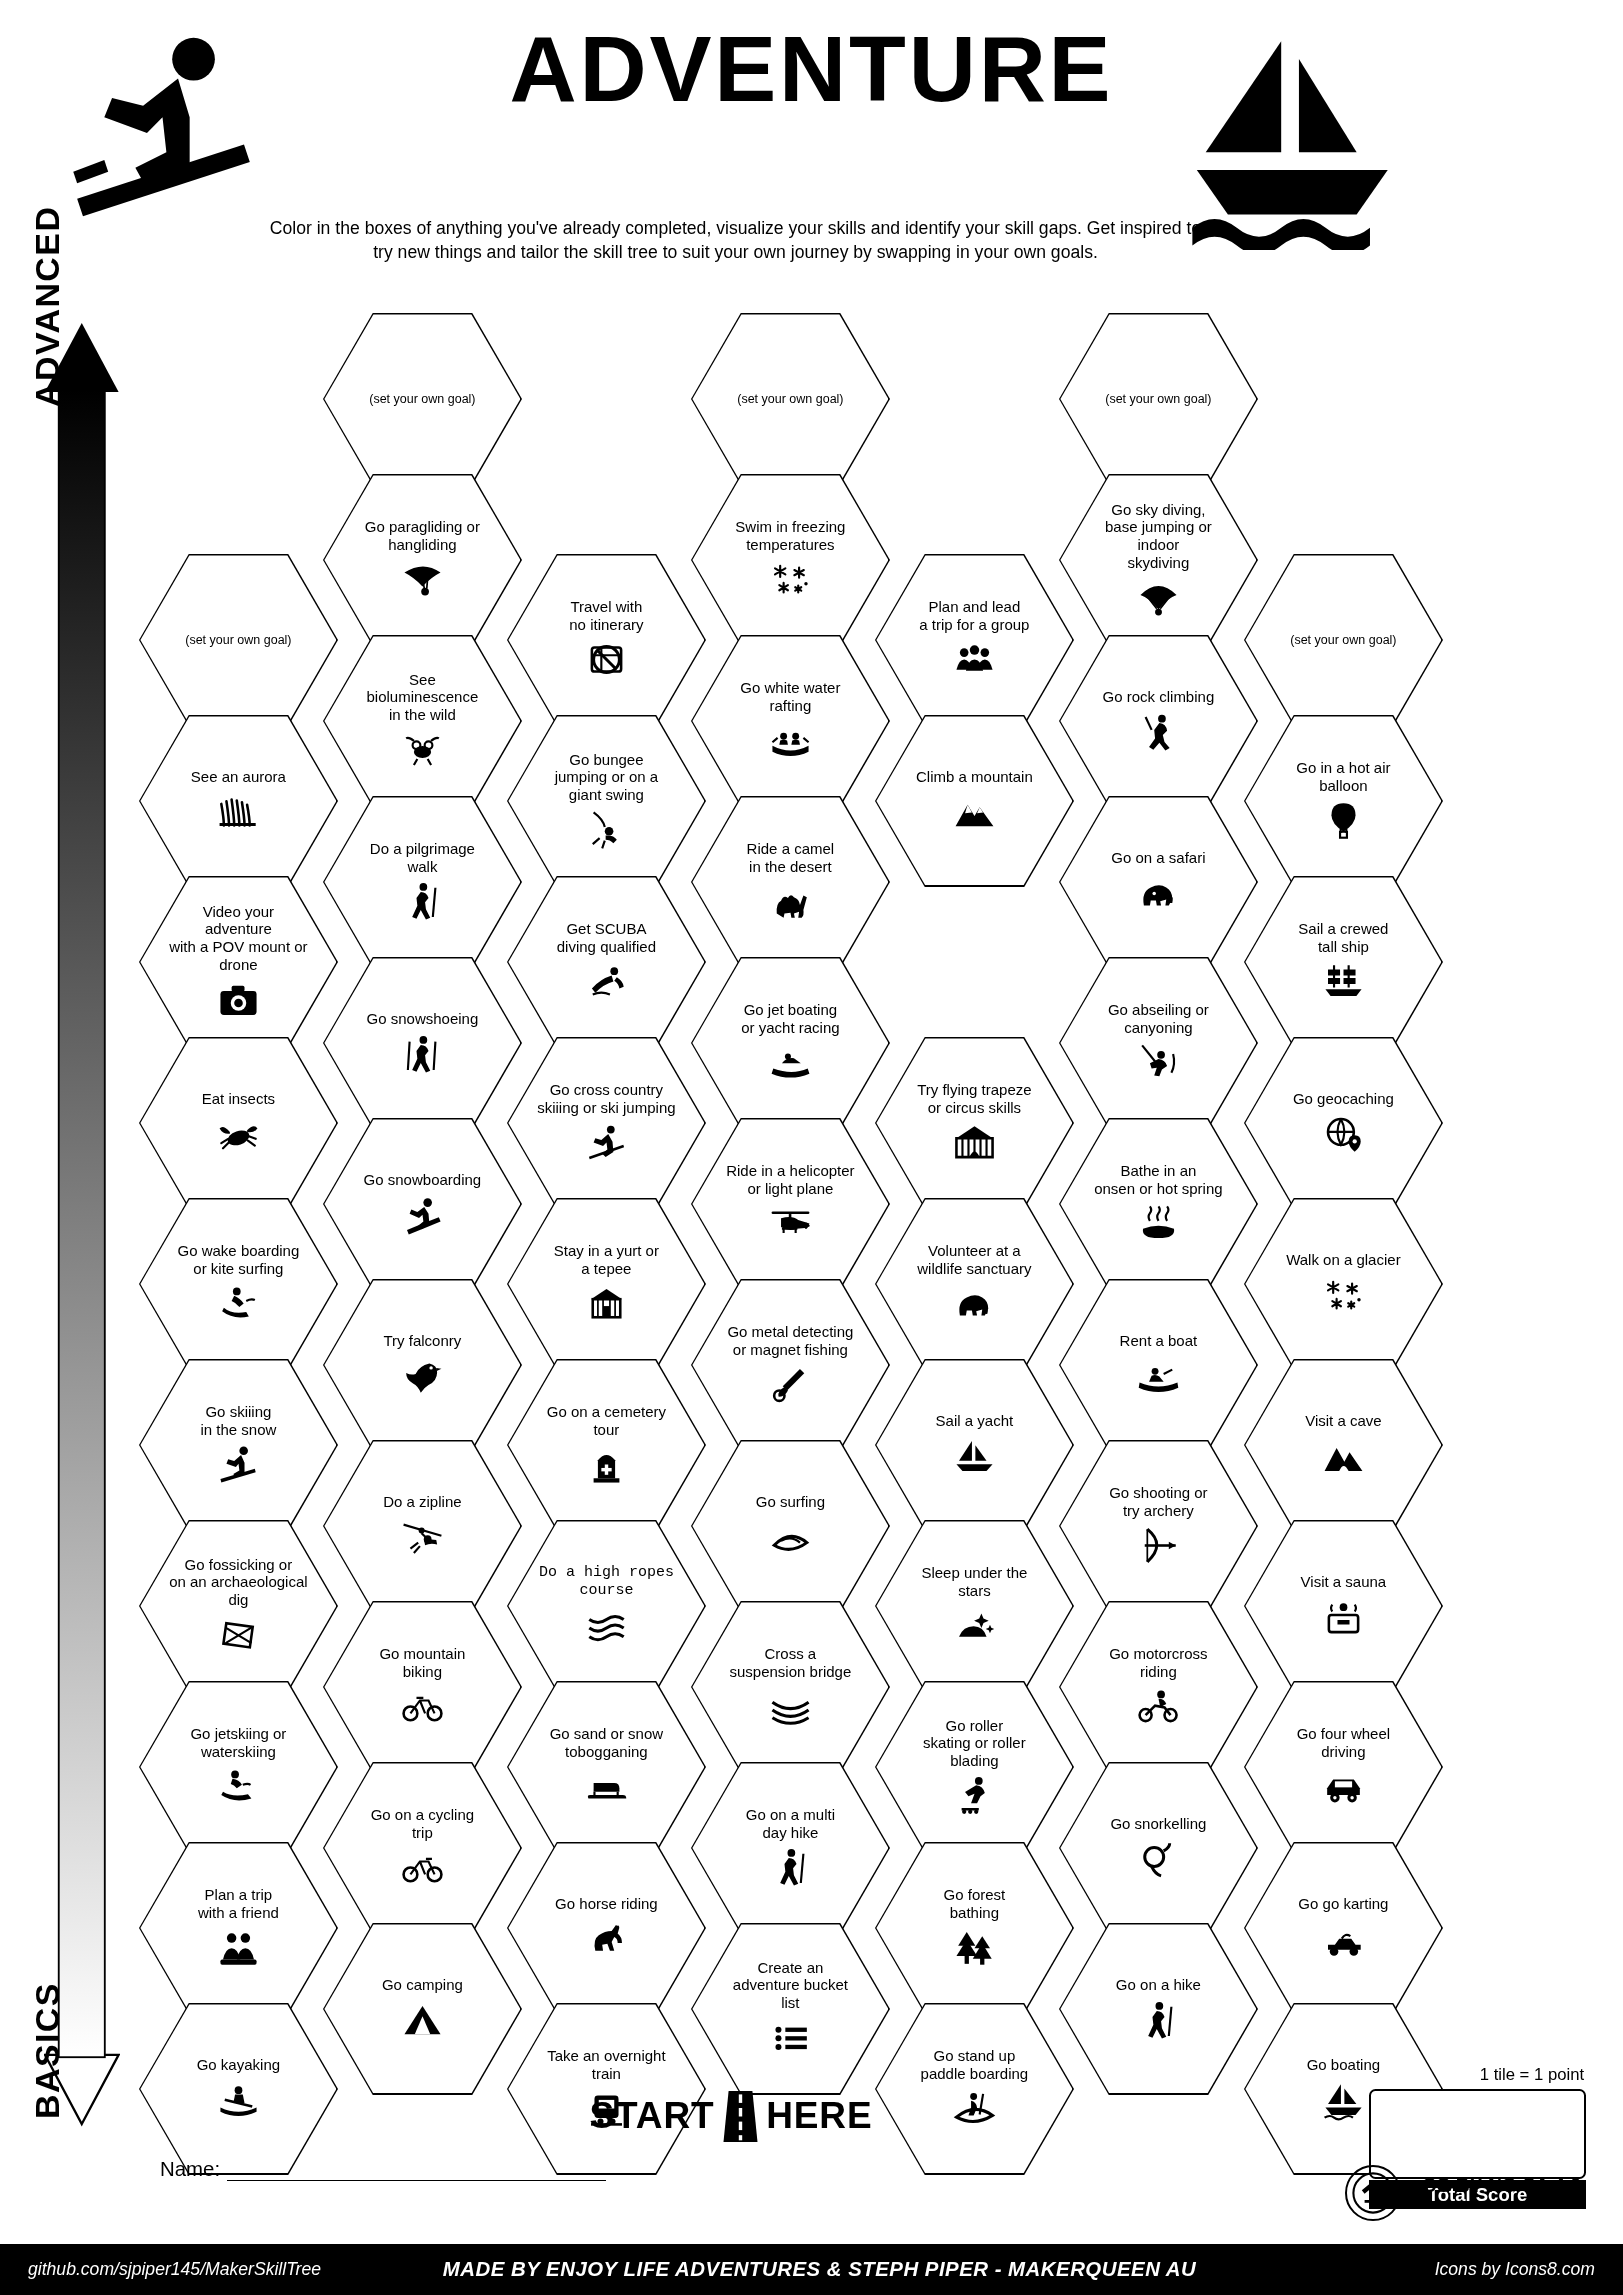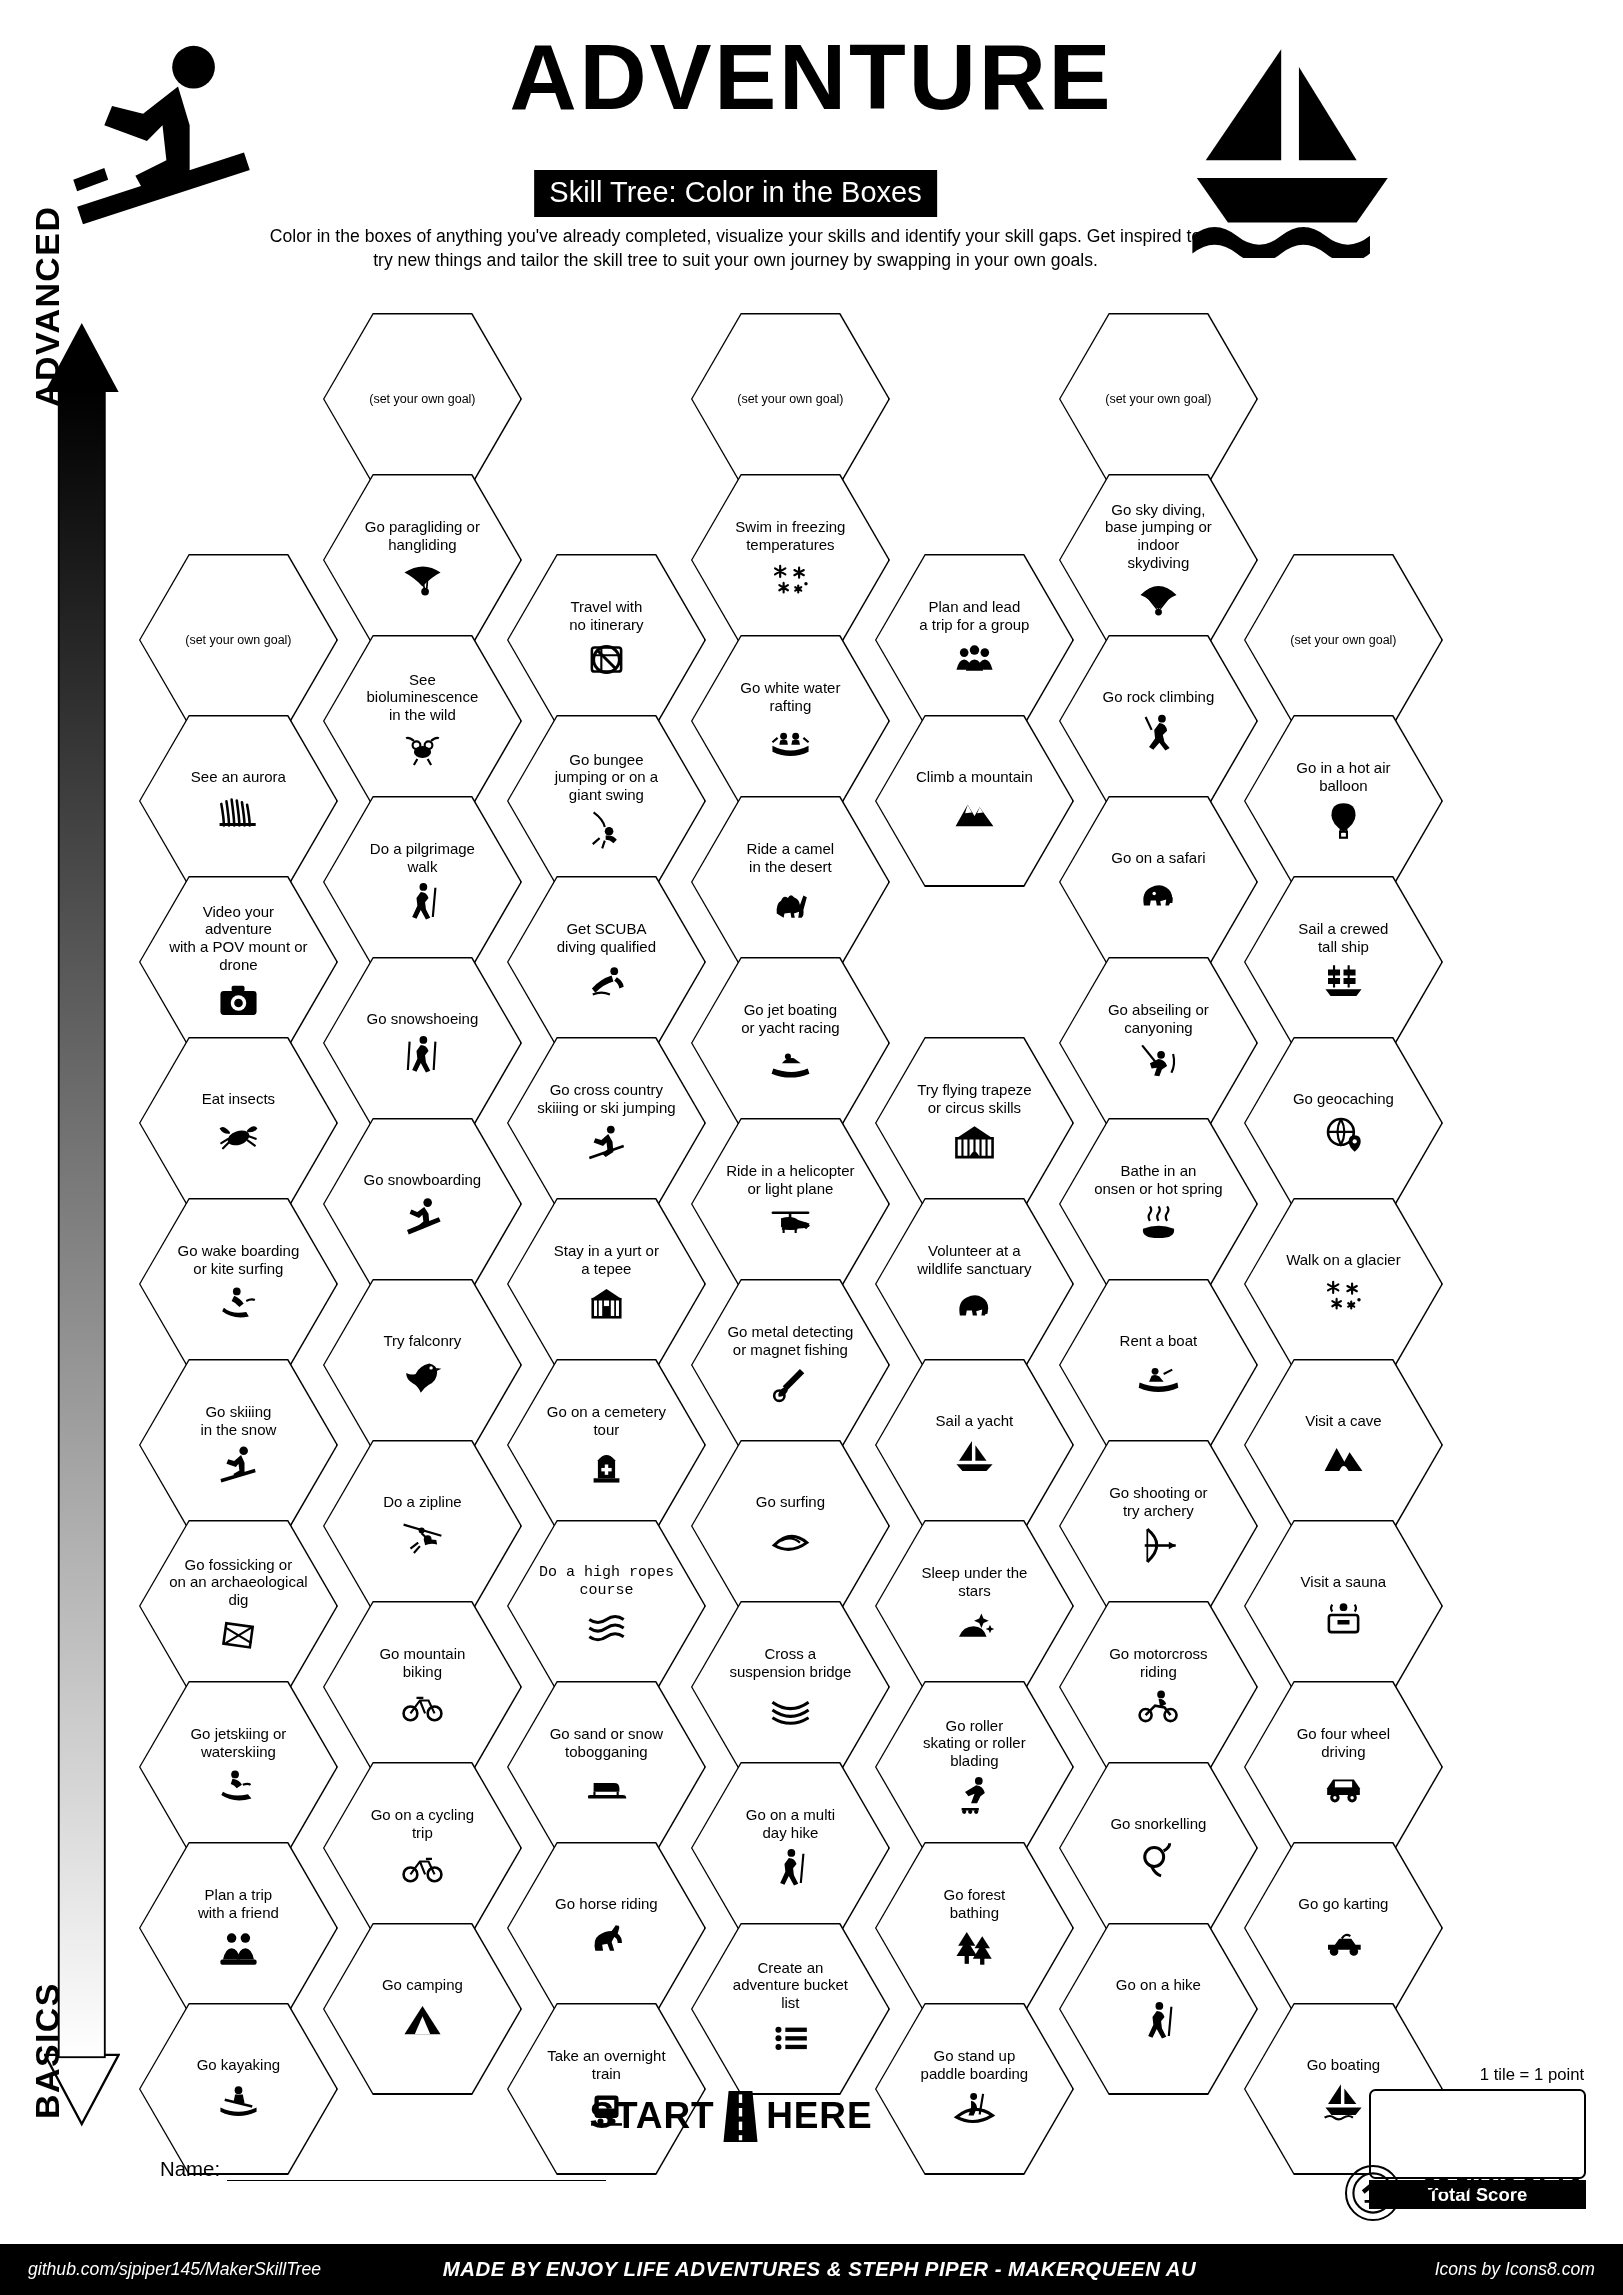--- a/index.html
+++ b/index.html
@@ -10,21 +10,21 @@
     background: #ffffff;
     font-family: "Liberation Sans", sans-serif;
     color: #000;
     position: relative;
     overflow: hidden;
   }
 
   
   #header {
     position: absolute;
-    top: 8px; left: 0; width: 1471px; height: 305px; padding-left: 28px;
+    top: 0; left: 0; width: 1471px; height: 305px; padding-left: 28px;
   }
   #title {
     position: absolute;
     top: 23px; left: 0; width: 1623px;
     text-align: center;
     font-size: 93px;
     font-weight: bold;
     letter-spacing: 2.8px;
     line-height: 1;
   }
@@ -223,21 +223,20 @@
   <div id="sail-icon" class="corner-icon">
     <svg viewBox="0 0 100 100" width="241" height="222" fill="#000">
       <path d="M44 6 L44 56 L10 56 Z"></path>
       <path d="M52 14 L78 56 L52 56 Z"></path>
       <path d="M6 64 L92 64 L78 84 L20 84 Z"></path>
       <path d="M4 90 q10 -8 20 0 q10 8 20 0 q10 -8 20 0 q10 8 20 0 l0 8 q-10 8 -20 0 q-10 -8 -20 0 q-10 8 -20 0 q-10 -8 -20 0 Z"></path>
     </svg>
   </div>
 
   <div id="title">ADVENTURE</div>
-  <div id="subtitle-bar">Skill Tree: Color in the Boxes</div>
   <div id="intro">Color in the boxes of anything you've already completed, visualize your skills and identify your skill gaps.  Get inspired to try new things and tailor the skill tree to suit your own journey by swapping in your own goals.</div>
 </div>
 
 <div id="axis">
   <svg width="76" height="1809" viewBox="0 0 165 3910">
     <defs>
       <linearGradient id="axgrad" x1="0" y1="0" x2="0" y2="1">
         <stop offset="0%" stop-color="#000000"></stop>
         <stop offset="100%" stop-color="#ffffff"></stop>
       </linearGradient>

